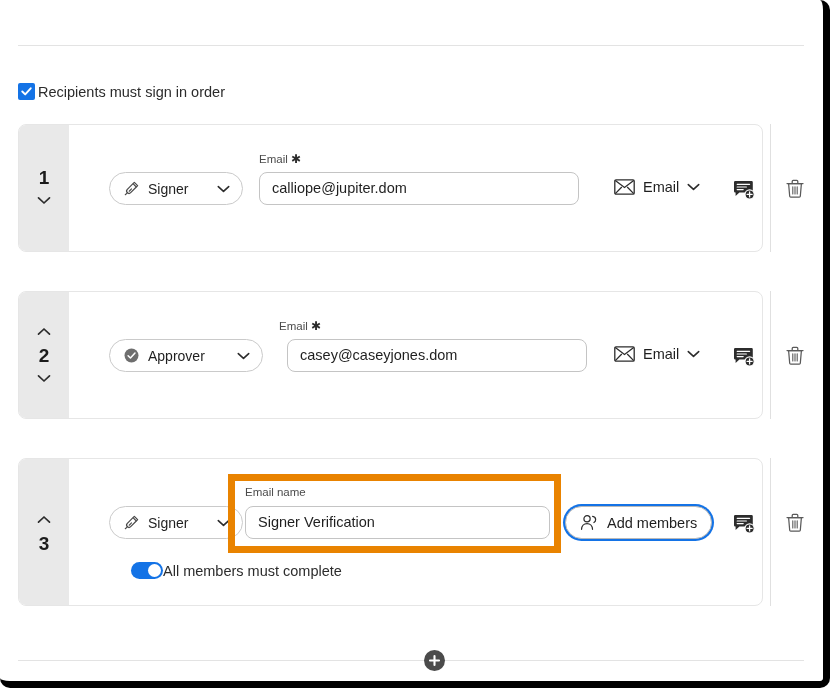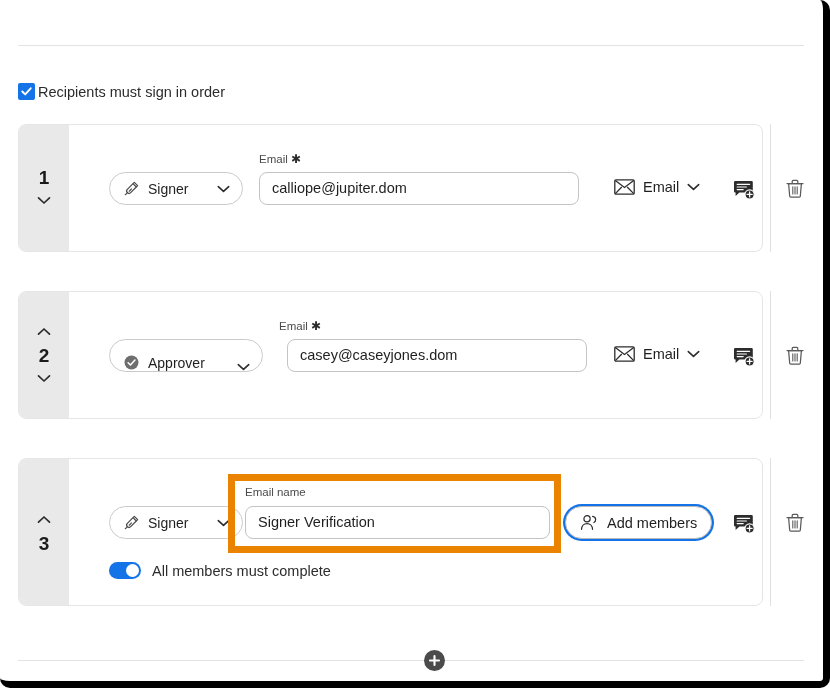--- a/index.html
+++ b/index.html
@@ -217,21 +217,21 @@
     box-shadow: 0 0 0 2px #1473e6;
   }
   .addmembers .lbl { font-size: 14.5px; color: #1f1f1f; white-space: nowrap; }
   .addmembers svg { display: block; }
 
   
   .togglerow {
     position: absolute;
     display: flex;
     align-items: center;
-    gap: 11px;
+    margin-left: 22px;
   }
   .toggle {
     width: 32px;
     height: 17px;
     border-radius: 9px;
     background: #1473e6;
     position: relative;
     flex: 0 0 auto;
     cursor: pointer;
   }
@@ -379,21 +379,21 @@
           </svg>
       </span>
       <span class="num">2</span>
       <span class="chev-btn">
         <svg width="14" height="9" viewBox="0 0 14 9">
             <path d="M1.5 1.8 L7 7 L12.5 1.8" stroke="#2c2c2c" stroke-width="1.7" fill="none" stroke-linecap="round" stroke-linejoin="round"></path>
           </svg>
       </span>
     </div>
     <div class="body">
-      <div class="pill" style="left:40px; top:47px; width:154px;align-items:flex-end;">
+      <div class="pill" style="left:40px; top:47px; width:154px;">
         <span>
           <svg width="17" height="17" viewBox="0 0 18 18">
             <circle cx="9" cy="9" r="7.4" fill="#6e6e6e"></circle>
             <path d="M5.4 9.2 L7.9 11.7 L12.7 6.4" stroke="#ffffff" stroke-width="1.6" fill="none" stroke-linecap="round" stroke-linejoin="round"></path>
           </svg>
         </span>
         <span class="lbl">Approver</span>
         <span class="dd">
           <svg width="13" height="8" viewBox="0 0 13 8">
               <path d="M1.3 1.6 L6.5 6.4 L11.7 1.6" stroke="#2c2c2c" stroke-width="1.6" fill="none" stroke-linecap="round" stroke-linejoin="round"></path>

